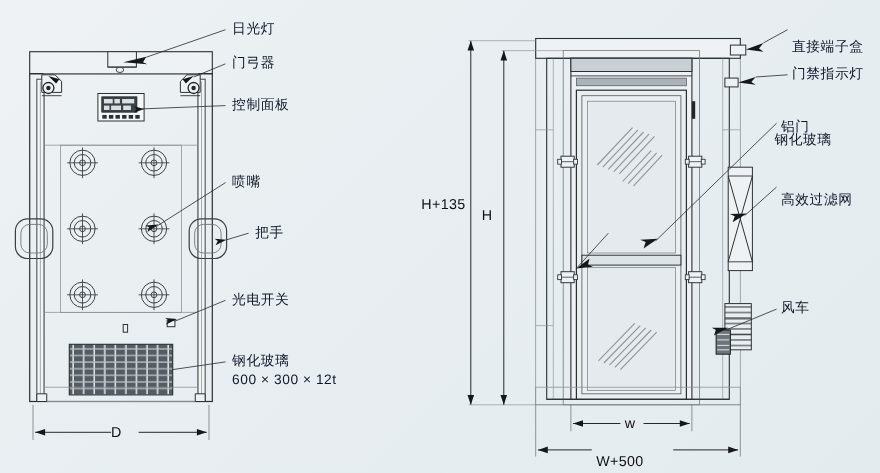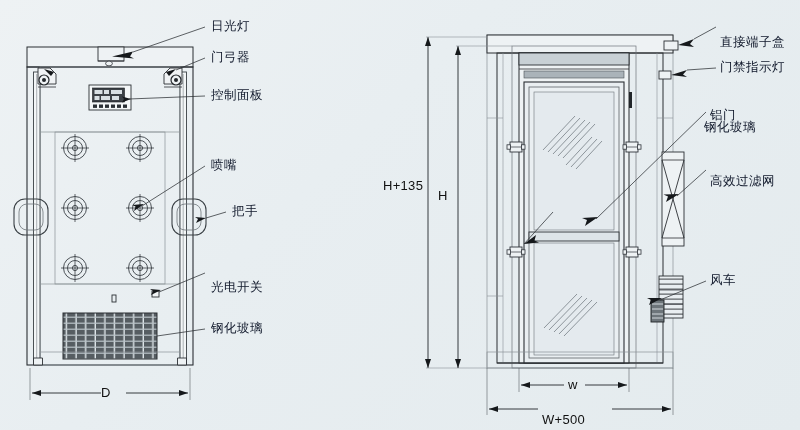--- a/index.html
+++ b/index.html
@@ -304,22 +304,23 @@
         <path d="M671,409 l-9,-3 l0,6 z" fill="#15181b"></path>
       </g>
     </g>
   </svg>
 
   <div class="lbl" style="left:211px;top:19px;">日光灯</div>
   <div class="lbl" style="left:211px;top:50px;">门弓器</div>
   <div class="lbl" style="left:211px;top:88px;text-align:right;">控制面板</div>
   <div class="lbl" style="left:211px;top:158px;">喷嘴</div>
   <div class="lbl" style="left:232px;top:204px;">把手</div>
-  <div class="lbl" style="left:211px;top:280px;">光电开关</div>
+  <div class="lbl" style="left:211px;top:265px;">光电开关</div>
   <div class="lbl" style="left:211px;top:321px;">钢化玻璃</div>
+  <div class="lbl" style="left:211px;top:338px;">600 × 300 × 12t</div>
 
   <div class="lbl" style="left:720px;top:35px;">直接端子盒</div>
   <div class="lbl" style="left:720px;top:60px;">门禁指示灯</div>
   <div class="lbl" style="left:710px;top:108px;">铝门</div>
   <div class="lbl" style="left:704px;top:120px;text-align:right;">钢化玻璃</div>
   <div class="lbl" style="left:710px;top:174px;">高效过滤网</div>
   <div class="lbl" style="left:710px;top:273px;">风车</div>
 
   <div class="dim" style="left:101px;top:385px;">D</div>
   <div class="dim" style="left:383px;top:178px;">H+135</div>

